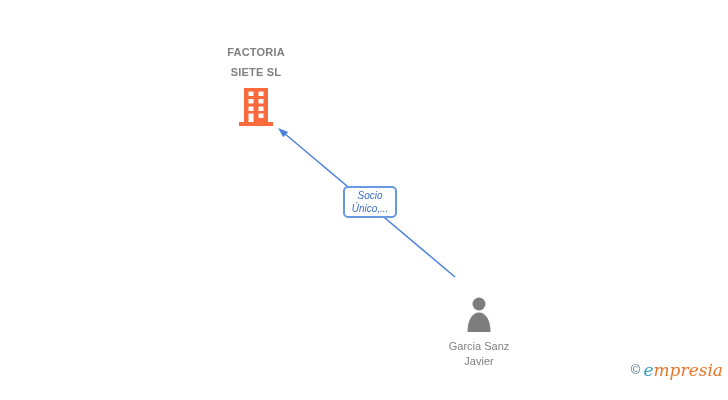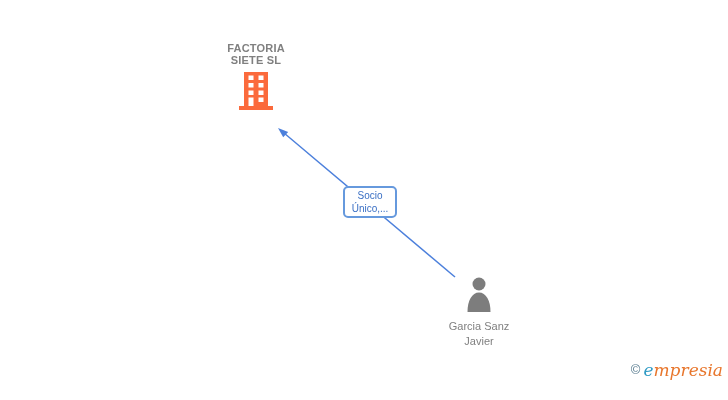--- a/index.html
+++ b/index.html
@@ -29,21 +29,21 @@
     position: absolute;
     left: 193px;
     top: 42px;
     width: 126px;
     text-align: center;
     cursor: pointer;
   }
   .company-name {
     font-size: 11px;
     font-weight: bold;
-    line-height: 12px;
+    line-height: 20px;
     color: #808080;
     letter-spacing: 0.2px;
     width: 90px;
     margin: 0 auto 6px auto;
   }
   .building-icon-wrap {
     display: inline-block;
     width: 34px;
     height: 38px;
   }
@@ -62,26 +62,27 @@
     align-items: center;
     justify-content: center;
     cursor: pointer;
   }
   .rel-label-text {
     font-size: 10px;
     line-height: 13px;
     color: #3a6fc4;
     text-align: center;
     width: 46px;
+    font-style: italic;
   }
   
   .person-node {
     position: absolute;
     left: 418px;
-    top: 277px;
+    top: 297px;
     width: 122px;
     text-align: center;
     cursor: pointer;
   }
   .person-icon-wrap {
     display: inline-block;
     width: 30px;
     height: 35px;
   }
   .person-name {

